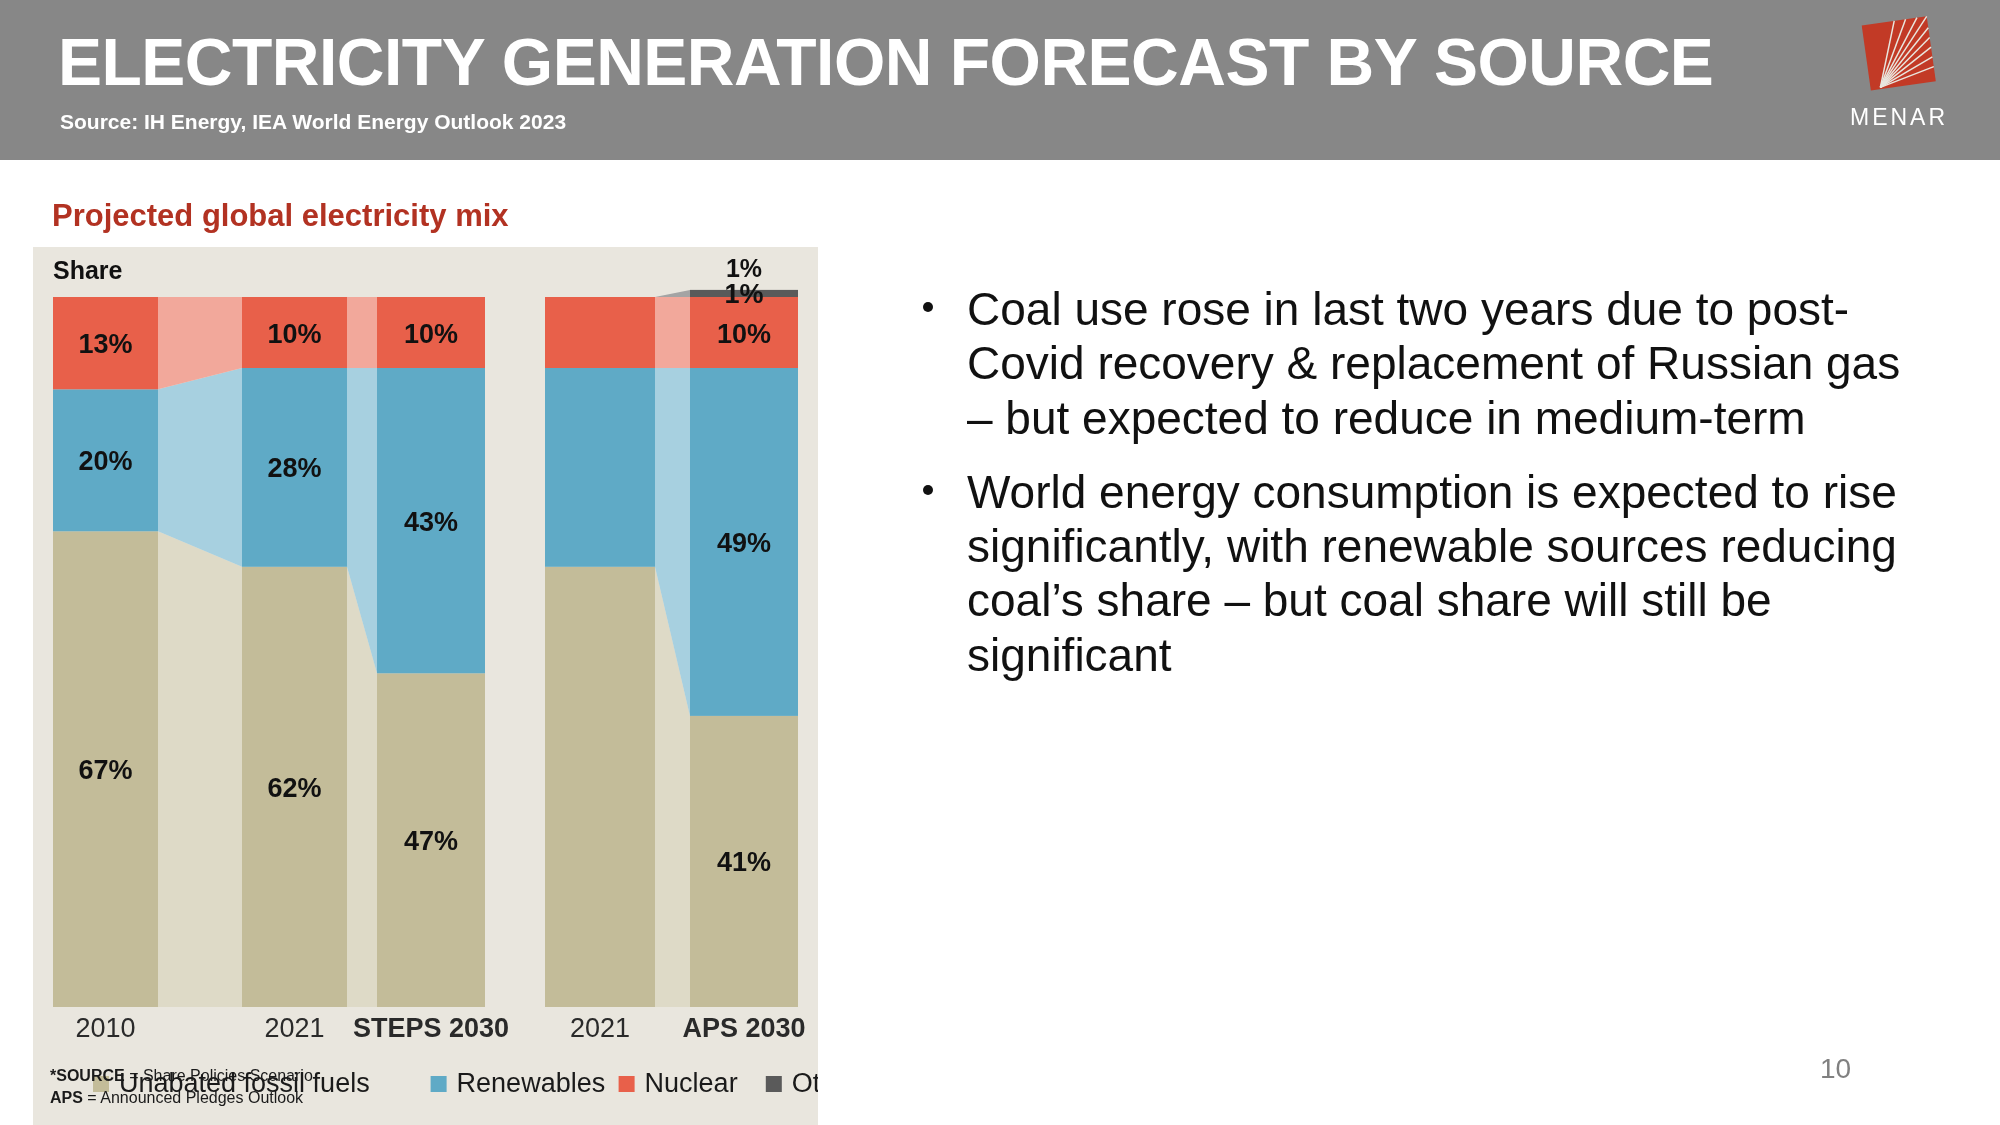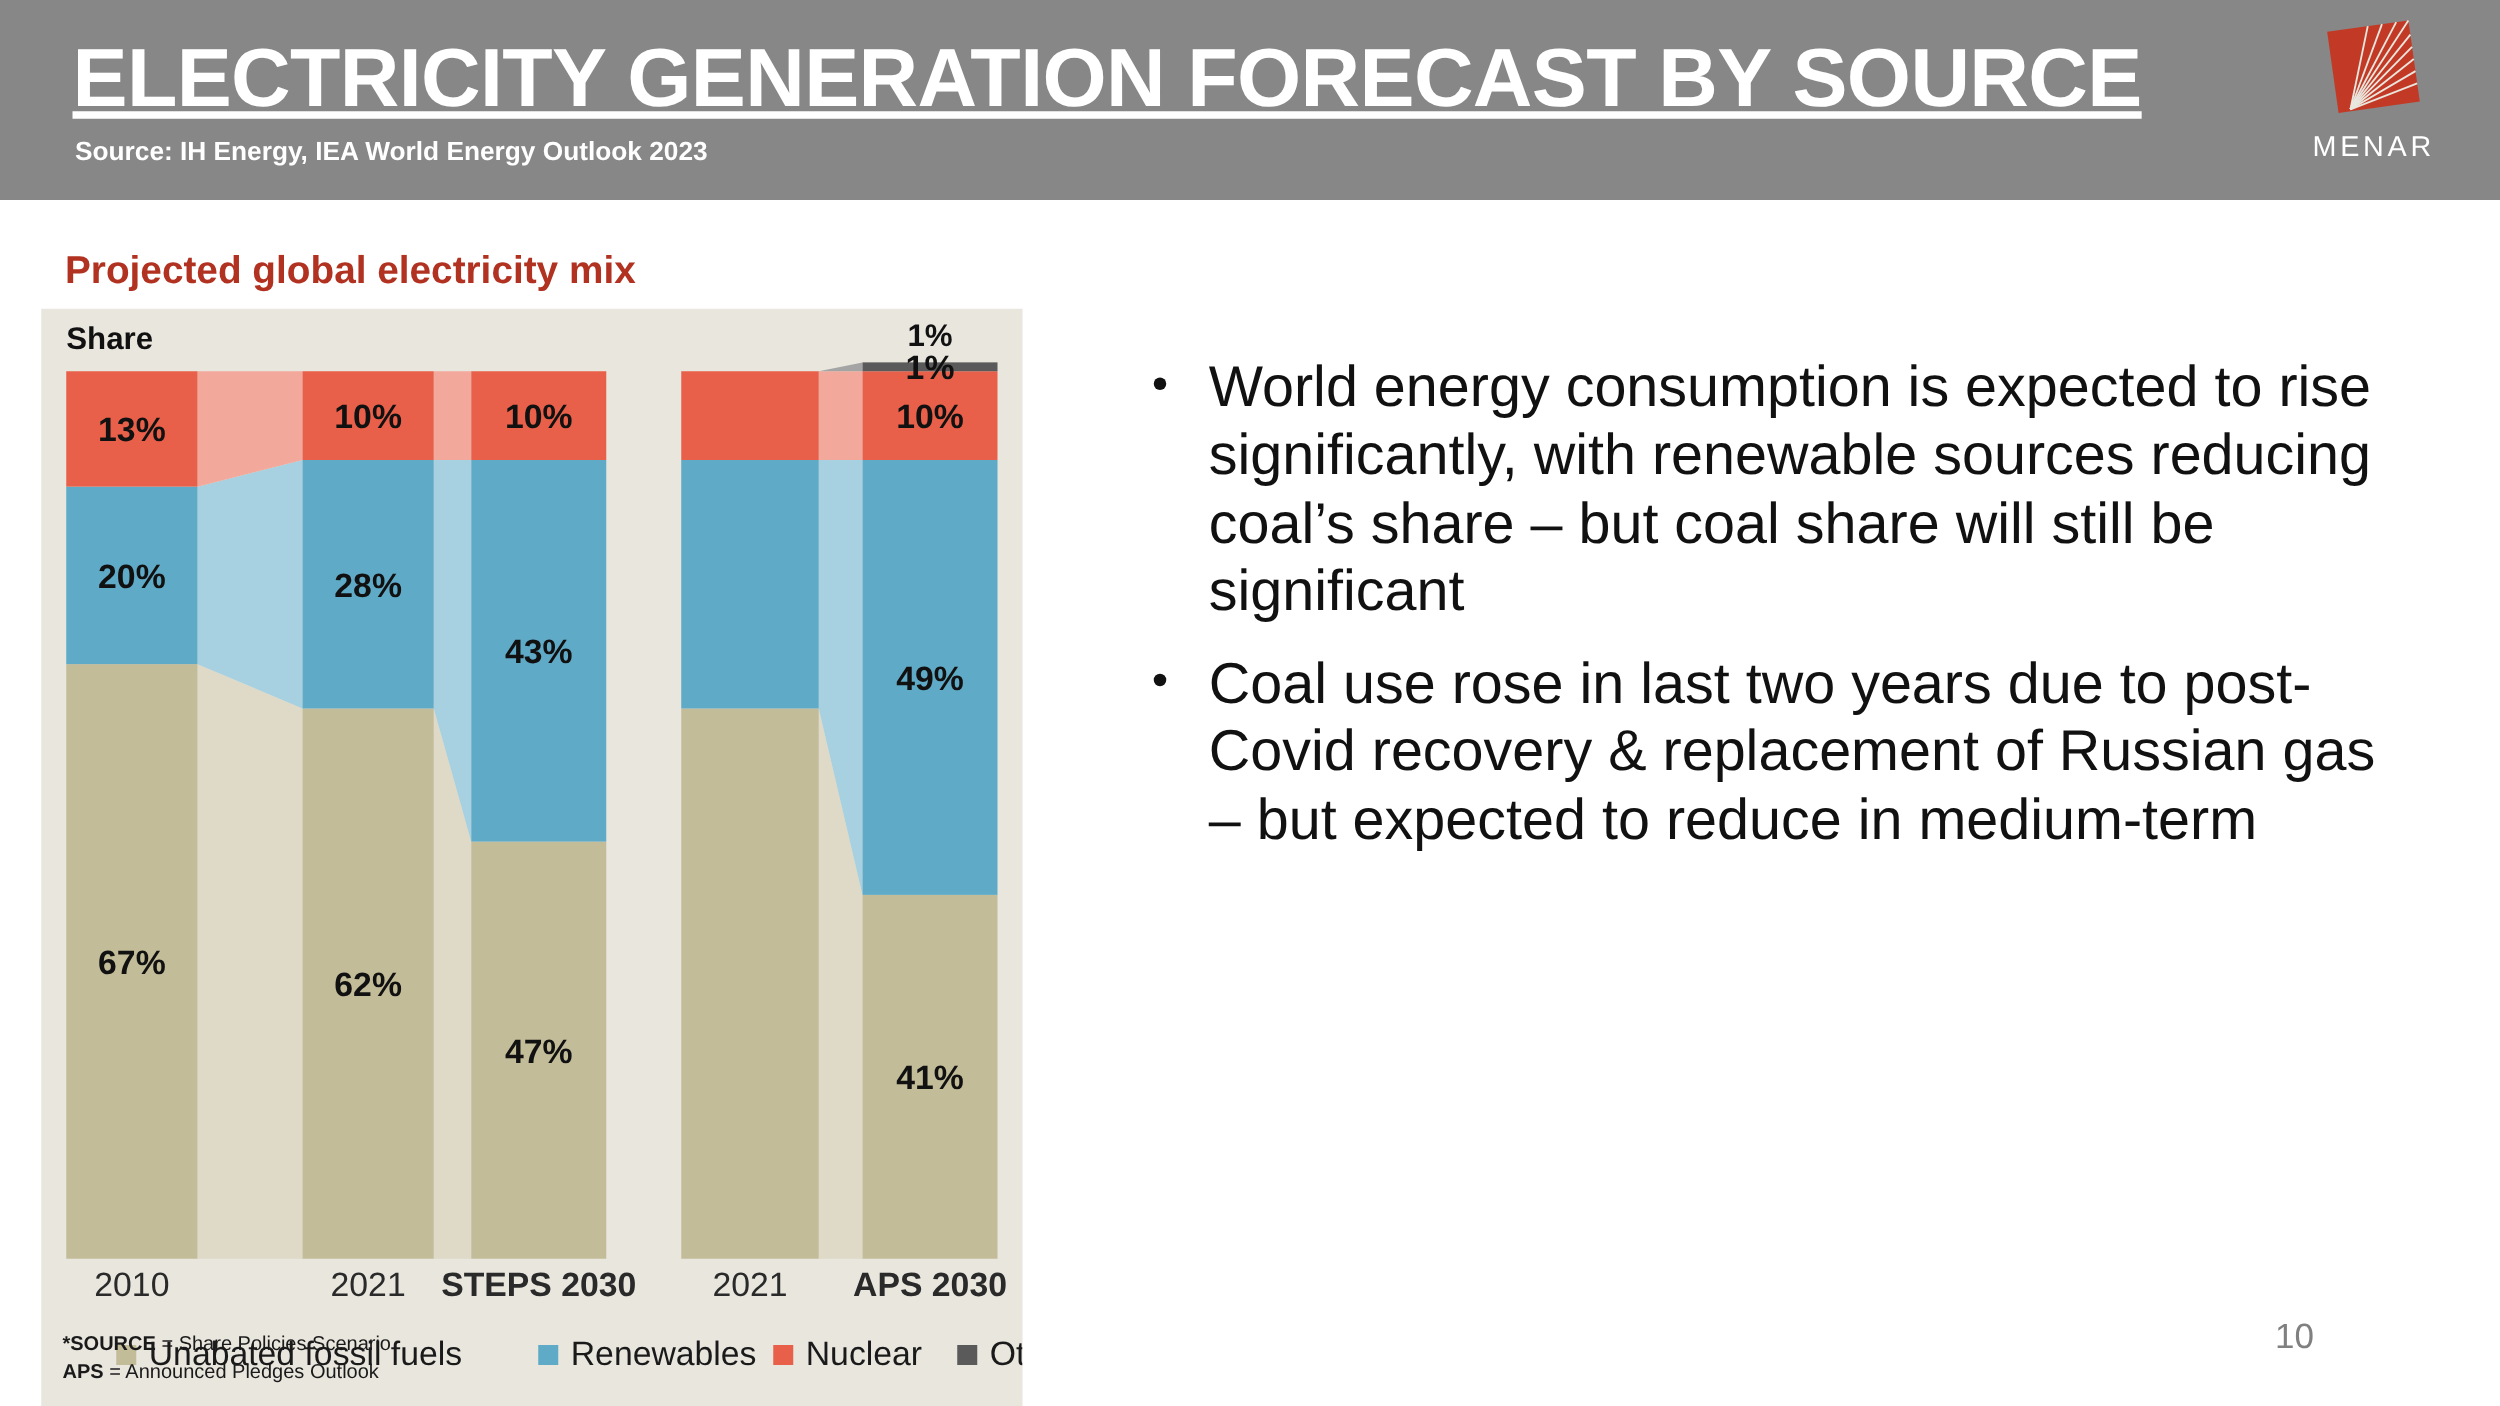--- a/index.html
+++ b/index.html
@@ -26,21 +26,20 @@
   #slide-title {
     position: absolute;
     left: 58px;
     top: 24px;
     font-size: 66px;
     font-weight: bold;
     color: #ffffff;
     letter-spacing: -0.5px;
     white-space: nowrap;
     font-family: "Liberation Sans", sans-serif;
-    text-decoration: underline;
   }
   #slide-source {
     position: absolute;
     left: 60px;
     top: 110px;
     font-size: 21px;
     font-weight: bold;
     color: #ffffff;
     white-space: nowrap;
     text-align: right;
@@ -233,22 +232,22 @@
   </div>
   <div>
     <span class="fn-key">APS</span><span> = Announced Pledges Outlook</span>
   </div>
 </div>
 
 <div id="bullets">
   <ul>
     <li>
       <span class="bullet-dot"></span>
-      <span>World energy consumption is expected to rise significantly, with renewable sources reducing coal’s share – but coal share will still be significant</span>
+      <span>Coal use rose in last two years due to post-Covid recovery &amp; replacement of Russian gas – but expected to reduce in medium-term</span>
     </li>
     <li>
       <span class="bullet-dot"></span>
-      <span>Coal use rose in last two years due to post-Covid recovery &amp; replacement of Russian gas – but expected to reduce in medium-term</span>
+      <span>World energy consumption is expected to rise significantly, with renewable sources reducing coal’s share – but coal share will still be significant</span>
     </li>
   </ul>
 </div>
 
 <div id="page-number">10</div>
 
 </body></html>

